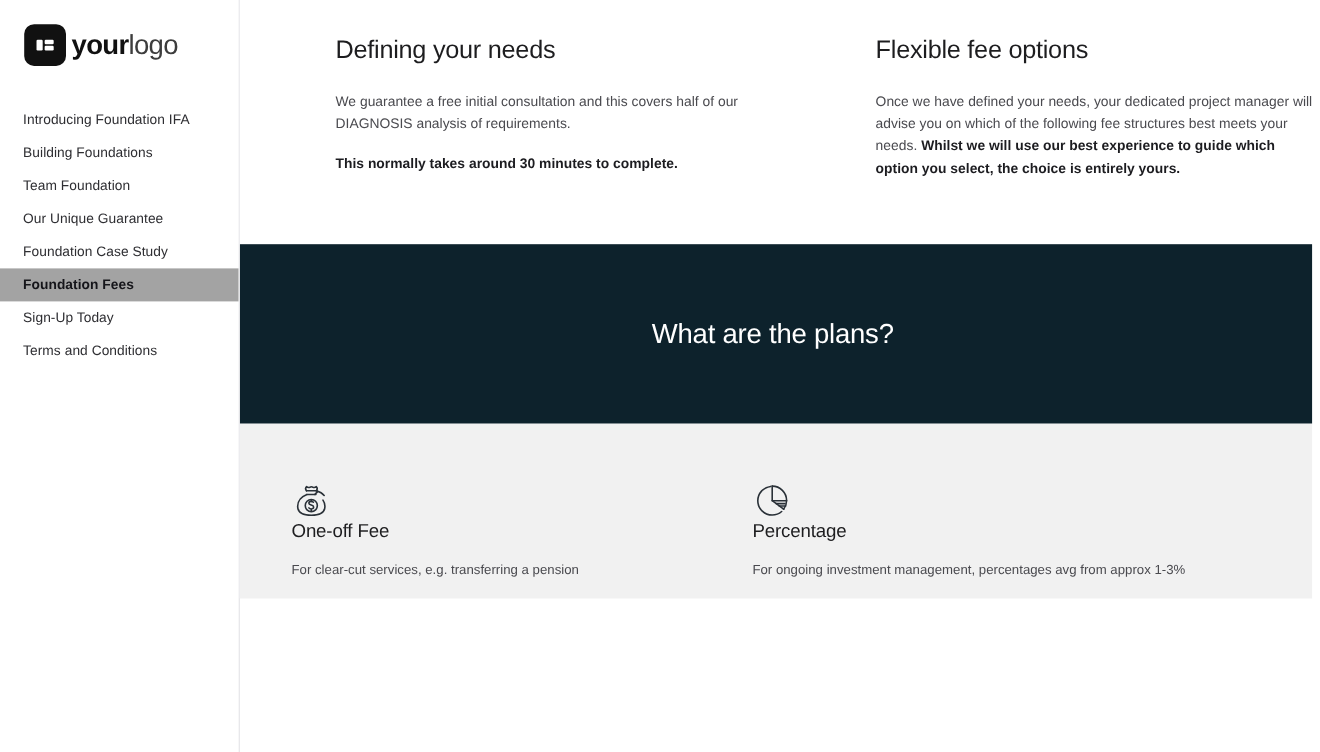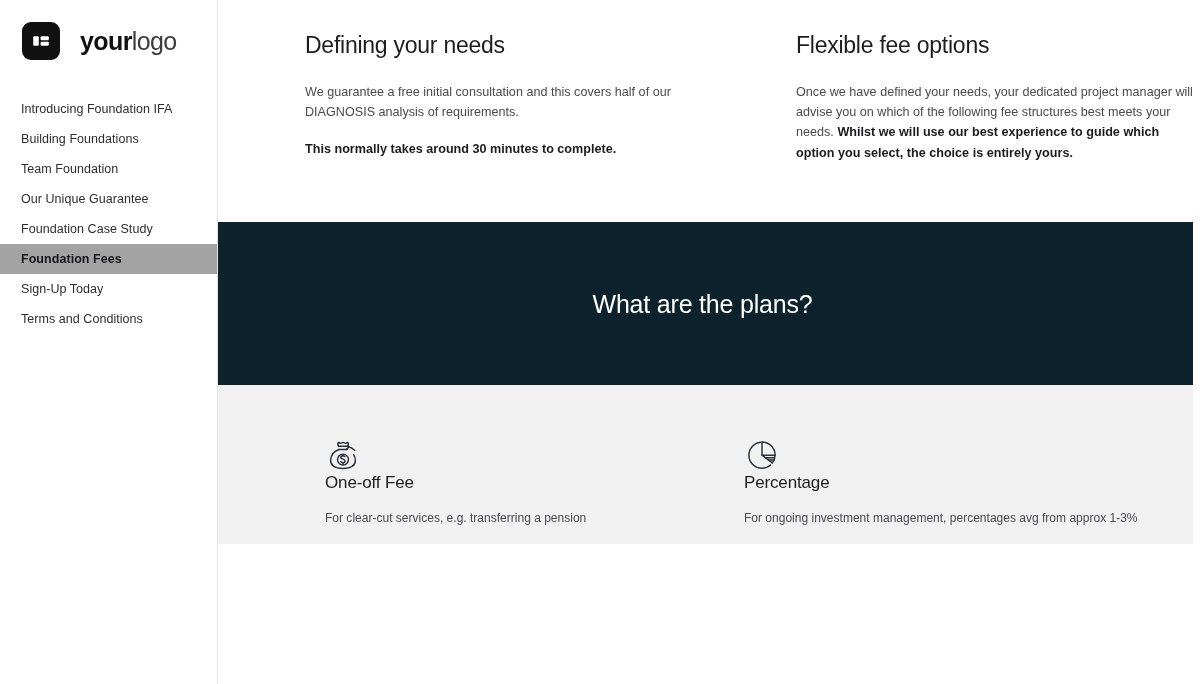--- a/index.html
+++ b/index.html
@@ -28,21 +28,21 @@
     min-width: 218px;
     height: 684px;
     background: #ffffff;
     border-right: 1px solid #e3e3e6;
     overflow: hidden;
   }
 
   .brand {
     display: flex;
     align-items: center;
-    gap: 20px;
+    gap: 5px;
     padding: 22px 0 0 22px;
   }
 
   .brand-mark {
     width: 38px;
     height: 38px;
     min-width: 38px;
     border-radius: 9px;
     background: #111111;
     display: flex;
@@ -157,21 +157,21 @@
     width: 975px;
     background: #f1f1f1;
     padding: 52px 0 0 0;
   }
 
   .plans-grid {
     display: grid;
     grid-template-columns: 419px 419px;
     column-gap: 0;
     row-gap: 17px;
-    margin-left: 107px;
+    margin-left: 47px;
   }
 
   .plan {
     display: block;
   }
 
   .plan-icon {
     width: 36px;
     height: 36px;
     margin-bottom: 24px;

